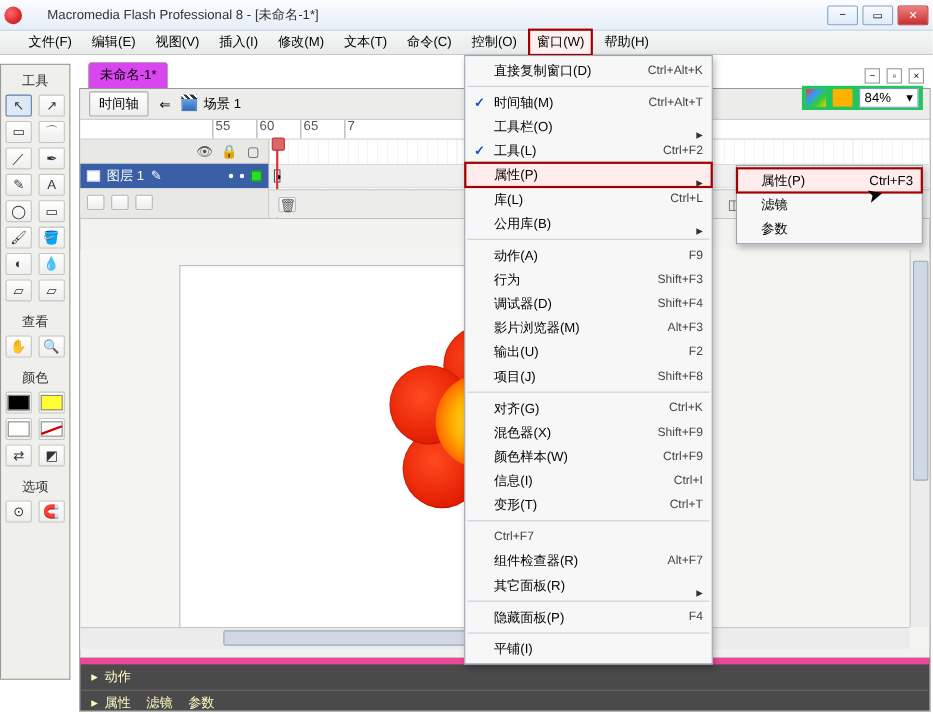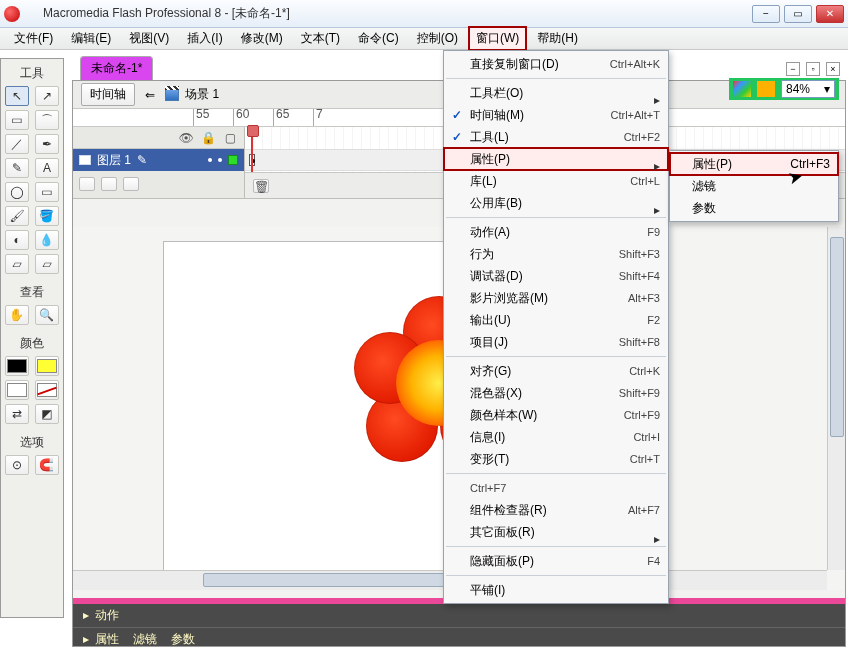--- a/index.html
+++ b/index.html
@@ -7,21 +7,21 @@
 
 
 .titlebar { height: 28px; background: linear-gradient(#fbfdff, #e6eef8); border-bottom: 1px solid #b8c7db; display: flex; align-items: center; padding: 0 4px; }
 .titlebar .app-icon { width: 16px; height: 16px; border-radius: 50%; background: radial-gradient(circle at 35% 35%, #ff6a6a, #c10000); margin-right: 6px; }
 .titlebar .title { flex: 1; color: #333; margin-left: 17px; }
 .winbtns { display: flex; gap: 4px; }
 .winbtns .btn { width: 28px; height: 18px; border: 1px solid #8aa2bd; border-radius: 2px; background: linear-gradient(#f7fbff,#e0ecf8); display:flex; align-items:center; justify-content:center; font-size:10px; }
 .winbtns .close { background: linear-gradient(#f08080,#c73030); border-color:#b33; color:#fff; }
 
 
-.menubar { height: 22px; background: linear-gradient(#f5f6f6,#e9eaea); border-bottom:1px solid #c9c9c9; display:flex; align-items:center; padding:0 6px; gap:2px; }
+.menubar { height: 22px; background: linear-gradient(#f5f6f6,#e9eaea); border-bottom:1px solid #c9c9c9; display:flex; align-items:center; padding:0 18px; gap:2px; }
 .menubar .mitem { padding: 2px 6px; border:2px solid transparent; }
 .menubar .mitem.open { border:2px solid #a30000; background:#fff1f1; }
 
 
 .workspace { position:relative; height: calc(649px - 28px - 22px); background:#fff; }
 
 
 .tools { position:absolute; left:0; top:8px; width:64px; height:560px; background:#efefec; border:1px solid #9a9a9a; display:flex; flex-direction:column; align-items:center; padding:4px 0; }
 .tools h4 { font-weight:400; font-size:12px; color:#333; margin:2px 0 4px; }
 .toolgrid { display:grid; grid-template-columns: 24px 24px; gap:4px 6px; margin-bottom:8px; }
@@ -87,21 +87,21 @@
 .petal{ position:absolute; width:72px; height:72px; border-radius:50%; background:radial-gradient(circle at 40% 40%, #ff4a20, #e21c00 70%); box-shadow: inset 0 0 0 1px rgba(0,0,0,.15);}
 .p1{ left:49px; top:-6px;} .p2{ left:98px; top:30px;} .p3{ left:86px; top:88px;}
 .p4{ left:12px; top:88px;} .p5{ left:0px;  top:30px;}
 .center{ position:absolute; left:42px; top:38px; width:86px; height:86px; border-radius:50%; background:radial-gradient(circle at 50% 50%, #ffef4a 0, #ffb200 45%, #ff6a00 70%, #e62400 100%);}
 
 .panels-bottom{ position:absolute; left:0; right:0; bottom:0; height:48px; background:#4a4a4a; color:#fef9c3; border-top:6px solid #ec4899; }
 .panels-bottom .row{ height:24px; display:flex; align-items:center; gap:14px; padding:0 10px; border-bottom:1px solid #666;}
 .panels-bottom .caret::before{content:"▸"; margin-right:6px;}
 
 
-.dropdown { position:absolute; top:50px; left:443px; width:226px; background:#f7f7f7; border:1px solid #9aa4b1; box-shadow:2px 3px 6px rgba(0,0,0,.25); padding:2px 0; z-index:50;}
+.dropdown { position:absolute; top:50px; left:422px; width:226px; background:#f7f7f7; border:1px solid #9aa4b1; box-shadow:2px 3px 6px rgba(0,0,0,.25); padding:2px 0; z-index:50;}
 .dropdown .mi{ height:22px; display:flex; align-items:center; padding:0 8px 0 26px; position:relative; gap:8px;}
 .dropdown .mi .lbl{ flex:1; white-space:nowrap;}
 .dropdown .mi .sc{ color:#444; font-size:11px;}
 .dropdown .mi .arrow::after{content:"▸"; position:absolute; right:8px; color:#333;}
 .dropdown .mi.check::before{content:"✓"; position:absolute; left:8px; color:#1355c1; font-weight:bold;}
 .dropdown .sep{ height:1px; background:#c9cfd7; margin:3px 2px;}
 .dropdown .mi.hl{ outline:2px solid #a30000; outline-offset:-1px; background:#ffecec;}
 
 .submenu { position:absolute; top:150px; left:669px; width:170px; background:#f7f7f7; border:1px solid #9aa4b1; box-shadow:2px 3px 6px rgba(0,0,0,.25); padding:2px 0; z-index:60;}
 .submenu .mi{ height:22px; display:flex; align-items:center; padding:0 8px 0 22px; gap:8px;}
@@ -300,27 +300,27 @@
     </div>
   </div>
 </div>
 
 <div class="dropdown" id="winmenu">
     <div class="mi">
       <span class="lbl">直接复制窗口(D)</span>
       <span class="sc">Ctrl+Alt+K</span>
     </div>
     <div class="sep"></div>
-    <div class="mi">
-      <span class="lbl">工具栏(O)</span>
-      <span class="arrow"></span>
-    </div>
     <div class="mi check">
       <span class="lbl">时间轴(M)</span>
       <span class="sc">Ctrl+Alt+T</span>
+    </div>
+    <div class="mi">
+      <span class="lbl">工具栏(O)</span>
+      <span class="arrow"></span>
     </div>
     <div class="mi check">
       <span class="lbl">工具(L)</span>
       <span class="sc">Ctrl+F2</span>
     </div>
     <div class="mi hl">
       <span class="lbl">属性(P)</span>
       <span class="arrow"></span>
     </div>
     <div class="mi">

